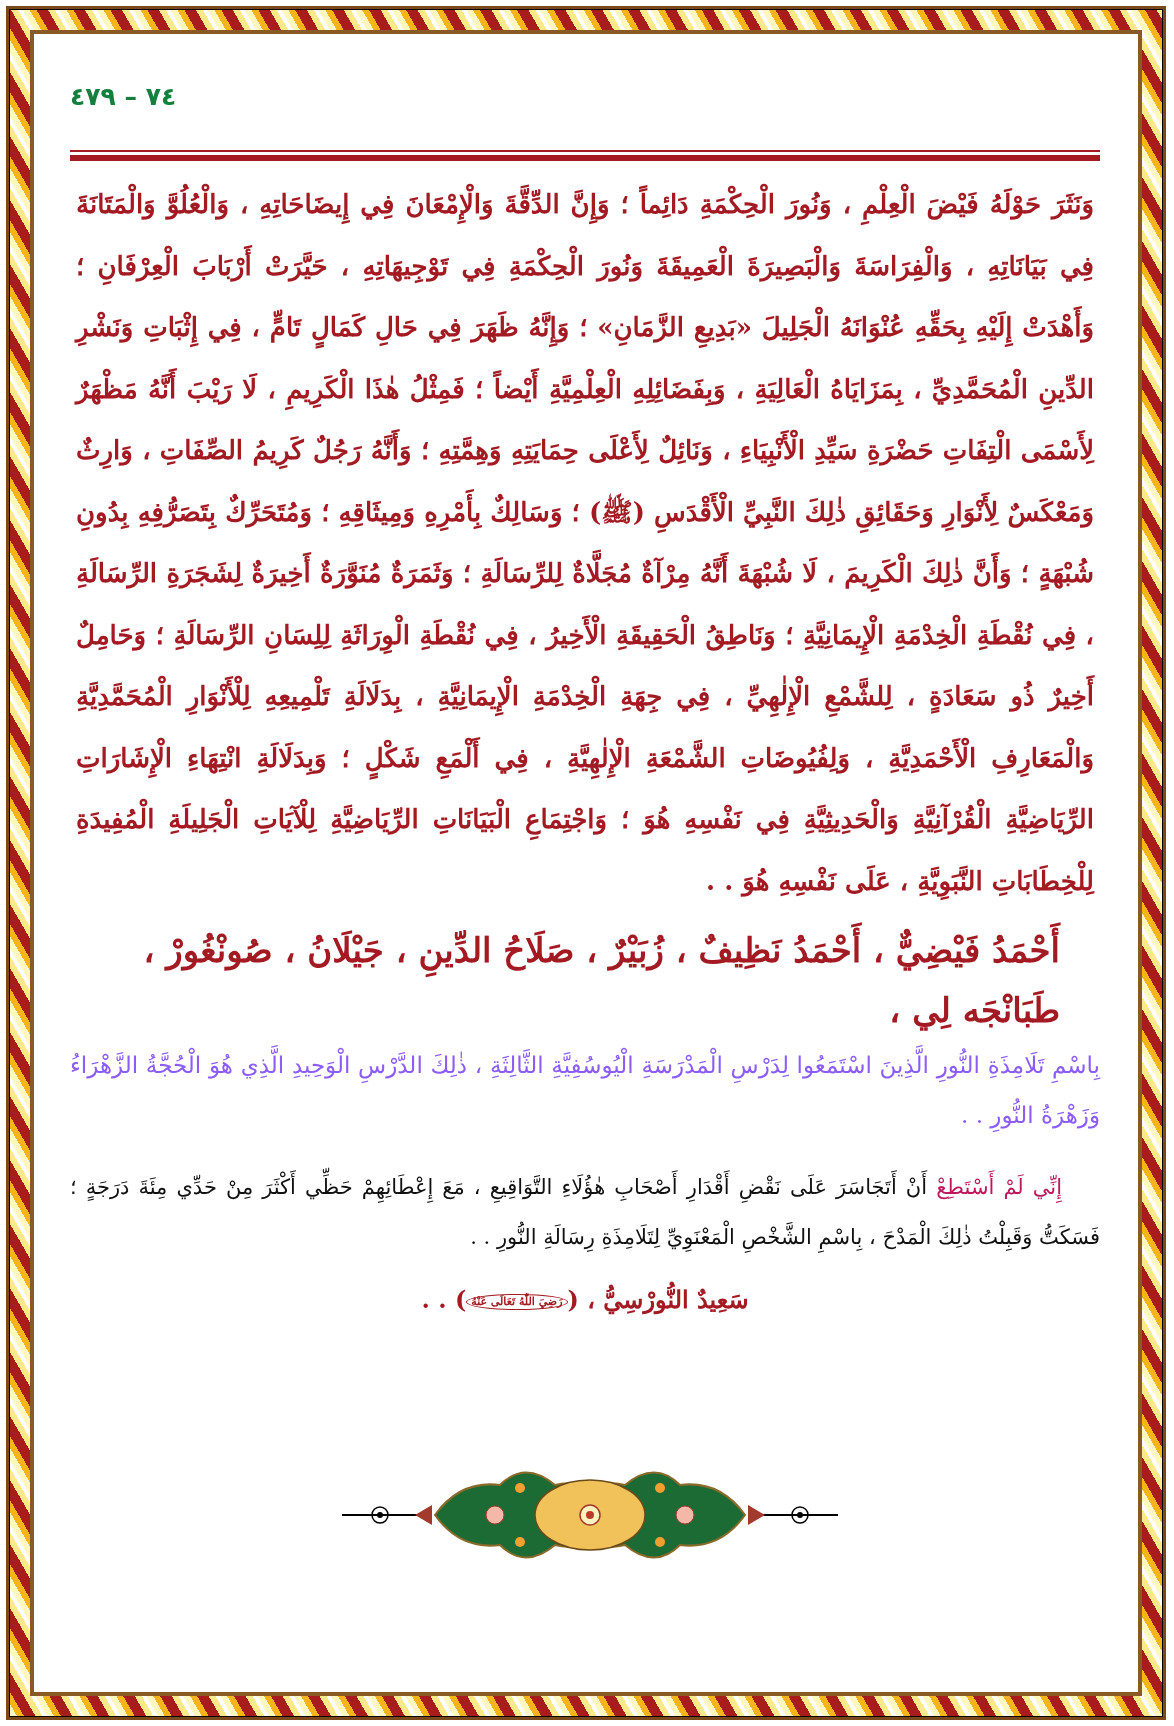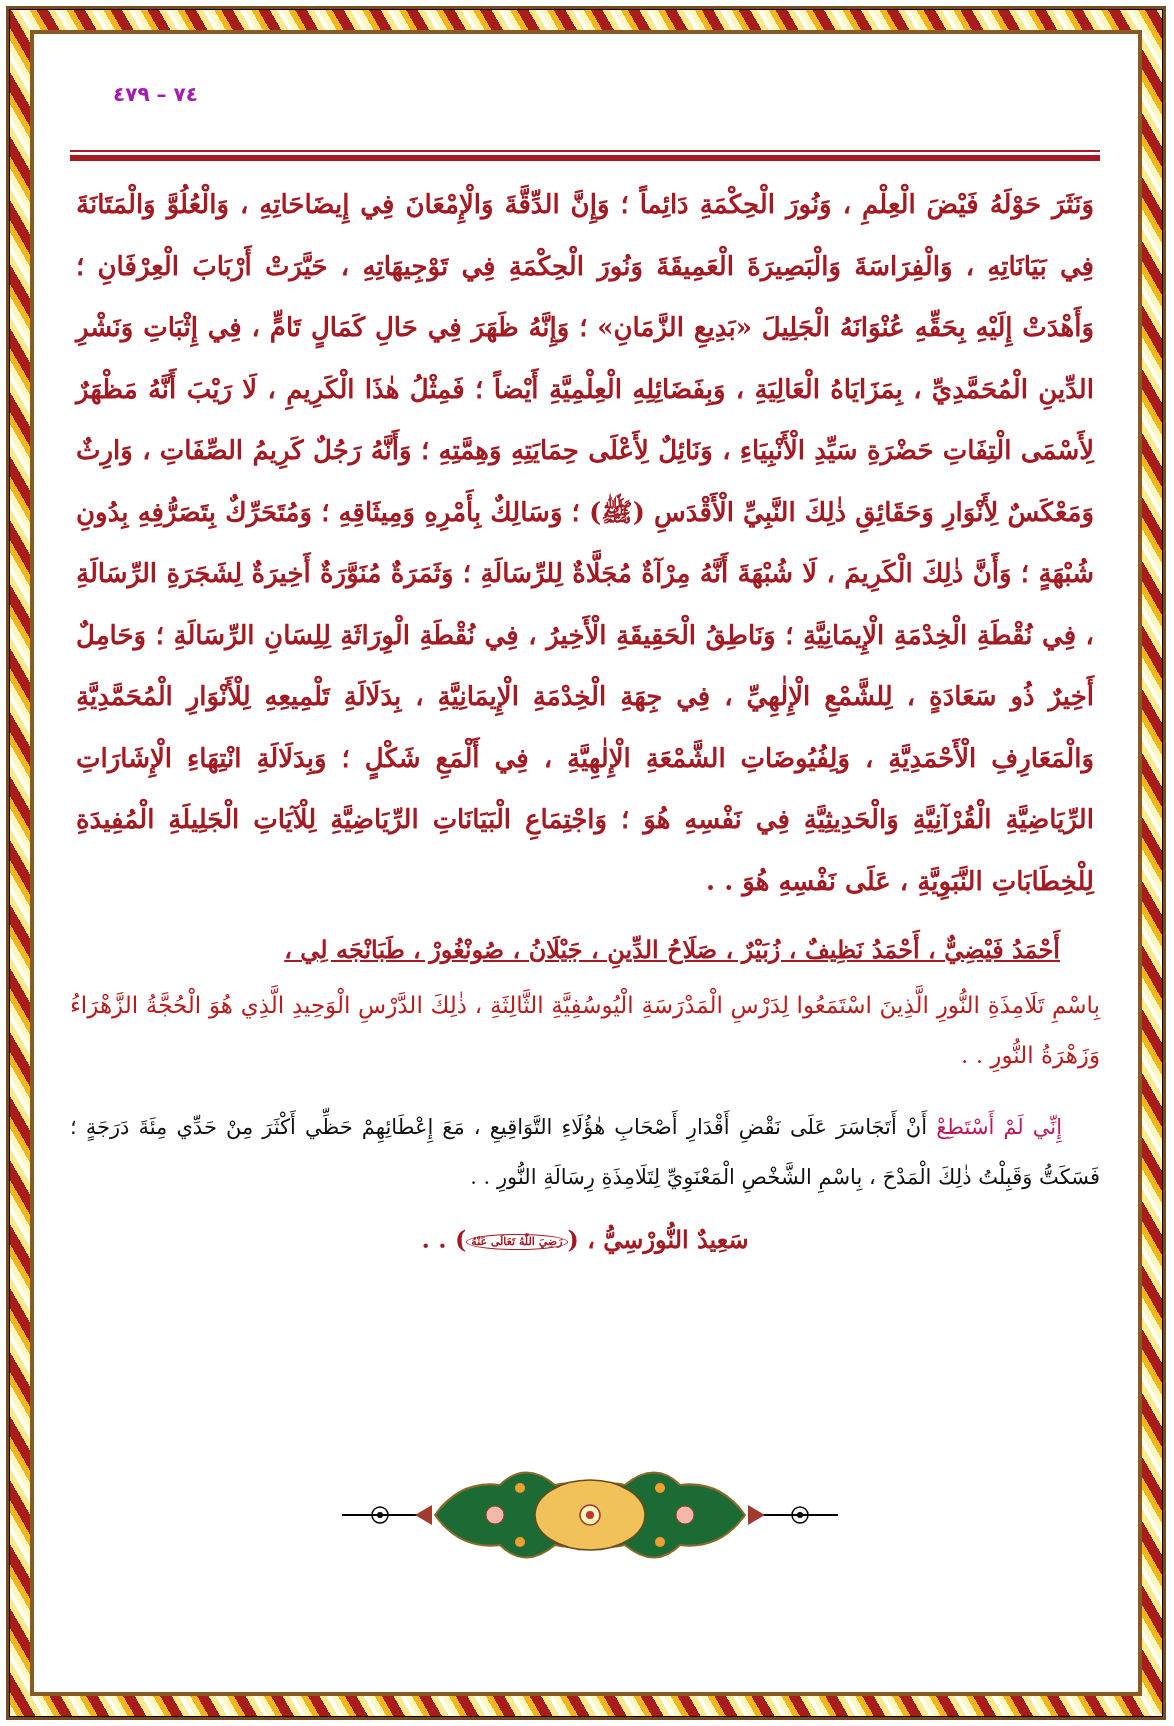--- a/index.html
+++ b/index.html
@@ -28,42 +28,41 @@
 
   .header {
     position: absolute; left: 70px; top: 78px; width: 1030px; height: 70px;
     direction: rtl;
   }
   .header-title {
     position: absolute; right: 300px; top: 0; color: #a31a22;
     font-family: "DejaVu Serif", serif; font-size: 30px; font-weight: bold;
   }
   .header-pages {
-    position: absolute; left: 0; top: 4px; color: #a21caf;
-    font-family: "DejaVu Sans", sans-serif; font-size: 20px; font-weight: bold;
+    position: absolute; left: 0; top: 4px; color: #15803d;
+    font-family: "DejaVu Sans", sans-serif; font-size: 25px; font-weight: bold;
     direction: rtl;
-    margin-left: 43px;
   }
   .rule-thin { position: absolute; left: 70px; top: 150px; width: 1030px; height: 2px; background: #a31a22; }
   .rule-thick { position: absolute; left: 70px; top: 155px; width: 1030px; height: 6px; background: #a31a22; }
 
   .body-text {
     position: absolute; left: 70px; top: 168px; width: 1030px;
     direction: rtl; text-align: justify; text-align-last: right;
   }
   .para-red {
     color: #a31a22; font-family: "DejaVu Serif", serif; font-weight: bold;
     font-size: 26px; line-height: 61.5px; margin: 6px;
   }
   .names {
     color: #a31a22; font-family: "DejaVu Serif", serif; font-weight: bold;
-    font-size: 24px; line-height: 60px; margin: 8px 40px 0 0; text-align: right; text-decoration: underline;
+    font-size: 34px; line-height: 60px; margin: 8px 40px 0 0; text-align: right;
   }
   .para-black {
-    color: #b91c1c; font-family: "DejaVu Serif", serif; font-size: 23px; line-height: 50px; margin: 0;
+    color: #8b5cf6; font-family: "DejaVu Serif", serif; font-size: 23px; line-height: 50px; margin: 0;
   }
   .para-black2 {
     color: #111; font-family: "DejaVu Serif", serif; font-size: 21px; line-height: 50px; margin: 22px 0 0 0;
     text-indent: 38px;
   }
   .red-inline { color: #be185d; font-weight: normal; }
   .signature {
     color: #a31a22; font-family: "DejaVu Serif", serif; font-weight: bold; font-size: 24px;
     text-align: center; text-align-last: center; margin-top: 18px; line-height: 40px;
   }

